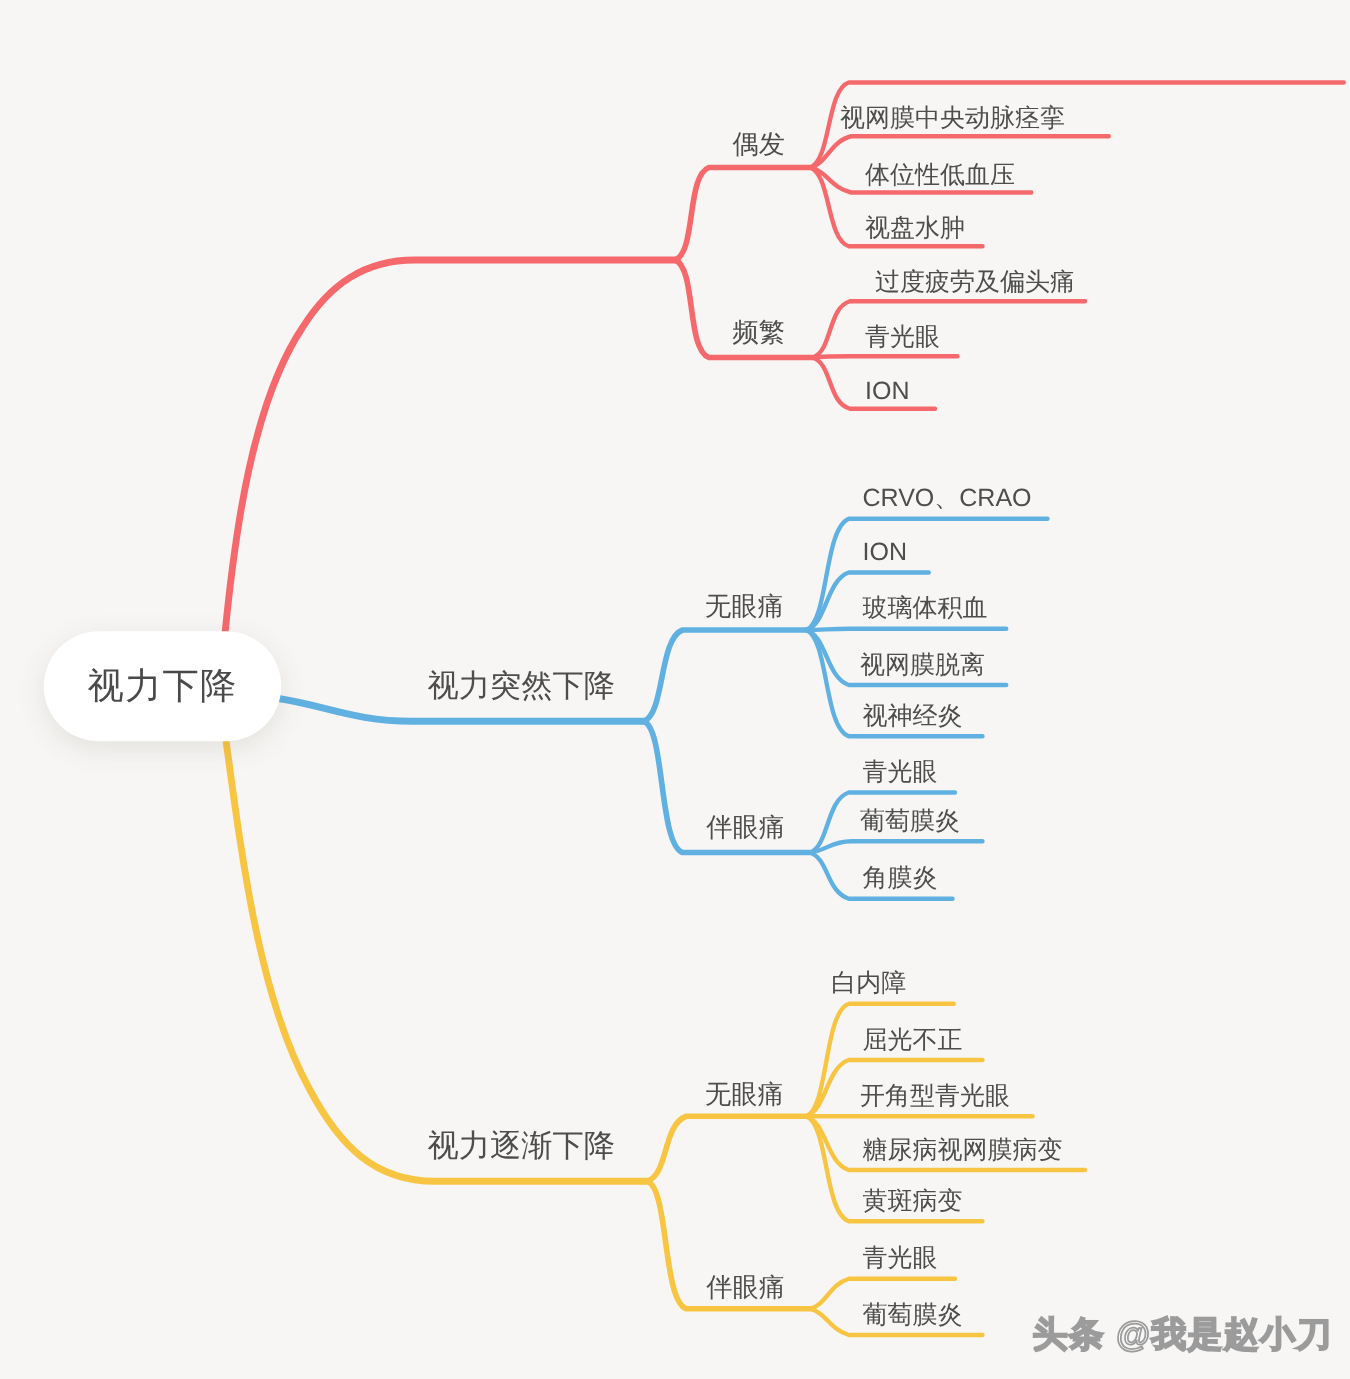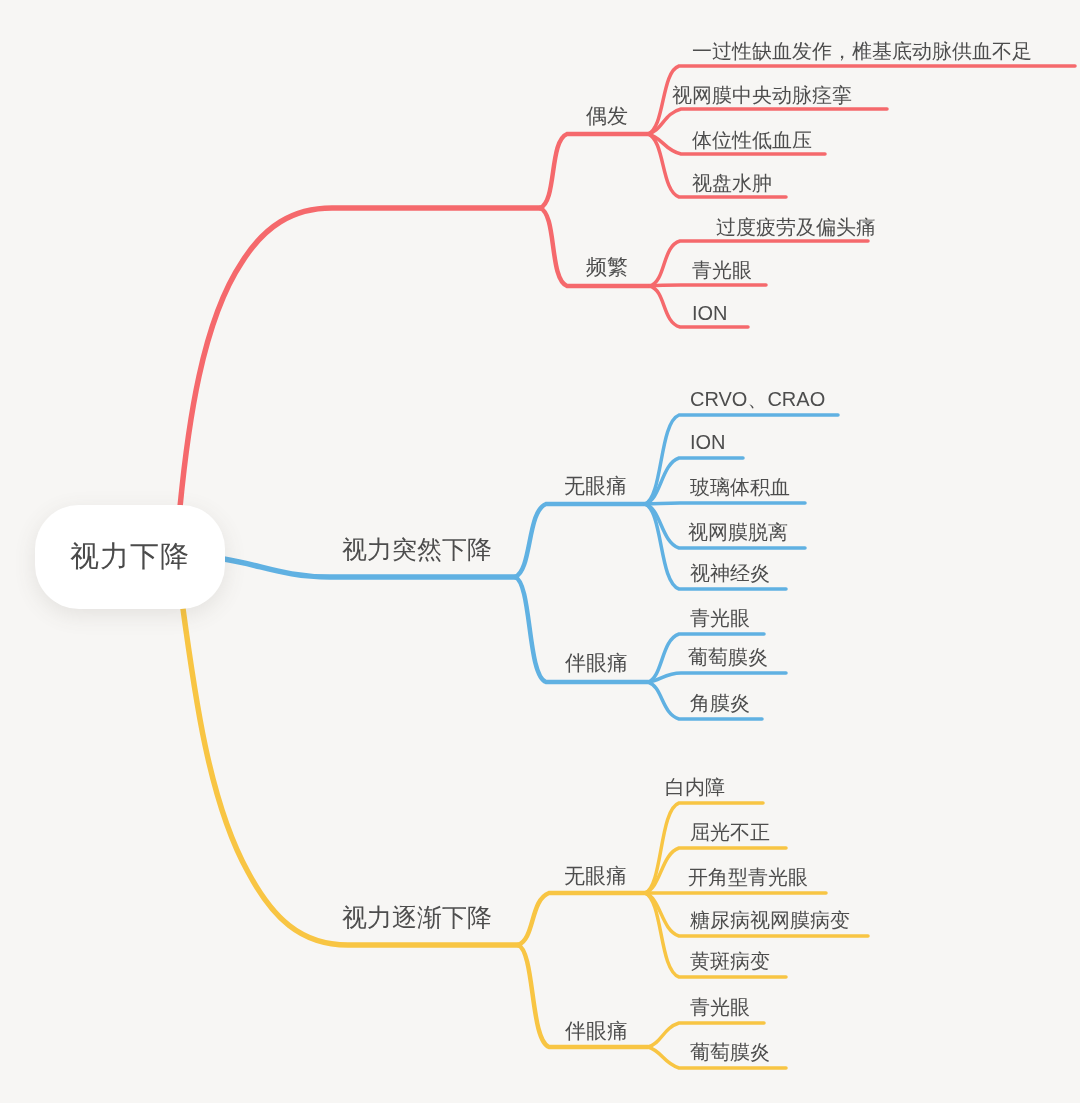--- a/index.html
+++ b/index.html
@@ -18,21 +18,21 @@
   .edges{position:absolute;left:0;top:0;}
   .label{
     position:absolute;
     white-space:nowrap;
     color:#4d4d4d;
     line-height:1.15;
   }
   .root-node{
     position:absolute;
     left:35px;top:505px;
-    width:190px;height:104px;
+    width:190px;height:88px;
     background:#ffffff;
     border-radius:44px;
     box-shadow:0 6px 22px rgba(90,80,70,0.12);
     display:flex;align-items:center;justify-content:center;
   }
   .root-node .root-label{
     font-size:29px;
     color:#4a4a4a;
     letter-spacing:1px;
   }
@@ -91,26 +91,25 @@
     <path d="M 645 893 C 663 900 659 970 679 977 L 786 977" fill="none" stroke-width="3.5" stroke-linecap="round" stroke="#f8c543"></path>
     <path d="M 648 1047 C 662 1043 663 1028 679 1023 L 764 1023" fill="none" stroke-width="3.5" stroke-linecap="round" stroke="#f8c543"></path>
     <path d="M 648 1047 C 662 1051 663 1063 679 1068 L 786 1068" fill="none" stroke-width="3.5" stroke-linecap="round" stroke="#f8c543"></path>
   </svg>
 
   <div class="root-node">
     <span class="root-label">视力下降</span>
   </div>
 
   <div class="label sub-label" style="left:586px;top:104px;">偶发</div>
-  <div class="label leaf-label" style="left:692px;top:40px;">一过性缺血发作，椎基底动脉供血不足</div>
   <div class="label leaf-label" style="left:672px;top:84px;">视网膜中央动脉痉挛</div>
   <div class="label leaf-label" style="left:692px;top:129px;">体位性低血压</div>
   <div class="label leaf-label" style="left:692px;top:172px;text-align:right;">视盘水肿</div>
   <div class="label sub-label" style="left:586px;top:255px;">频繁</div>
-  <div class="label leaf-label" style="left:716px;top:216px;">过度疲劳及偏头痛</div>
+  <div class="label leaf-label" style="left:700px;top:216px;font-family:Liberation Mono, monospace;">过度疲劳及偏头痛</div>
   <div class="label leaf-label" style="left:692px;top:259px;">青光眼</div>
   <div class="label leaf-label" style="left:692px;top:302px;">ION</div>
 
   <div class="label branch-title" style="left:342px;top:535px;">视力突然下降</div>
   <div class="label sub-label" style="left:564px;top:474px;">无眼痛</div>
   <div class="label leaf-label" style="left:690px;top:388px;">CRVO、CRAO</div>
   <div class="label leaf-label" style="left:690px;top:431px;">ION</div>
   <div class="label leaf-label" style="left:690px;top:476px;">玻璃体积血</div>
   <div class="label leaf-label" style="left:688px;top:521px;">视网膜脱离</div>
   <div class="label leaf-label" style="left:690px;top:562px;">视神经炎</div>
@@ -123,14 +122,15 @@
   <div class="label sub-label" style="left:564px;top:864px;">无眼痛</div>
   <div class="label leaf-label" style="left:665px;top:776px;">白内障</div>
   <div class="label leaf-label" style="left:690px;top:821px;">屈光不正</div>
   <div class="label leaf-label" style="left:688px;top:866px;">开角型青光眼</div>
   <div class="label leaf-label" style="left:690px;top:909px;">糖尿病视网膜病变</div>
   <div class="label leaf-label" style="left:690px;top:950px;">黄斑病变</div>
   <div class="label sub-label" style="left:565px;top:1019px;">伴眼痛</div>
   <div class="label leaf-label" style="left:690px;top:996px;">青光眼</div>
   <div class="label leaf-label" style="left:690px;top:1041px;">葡萄膜炎</div>
 
+  <div class="watermark">头条 @我是赵小刀</div>
 
 </div>
 
 </body></html>

